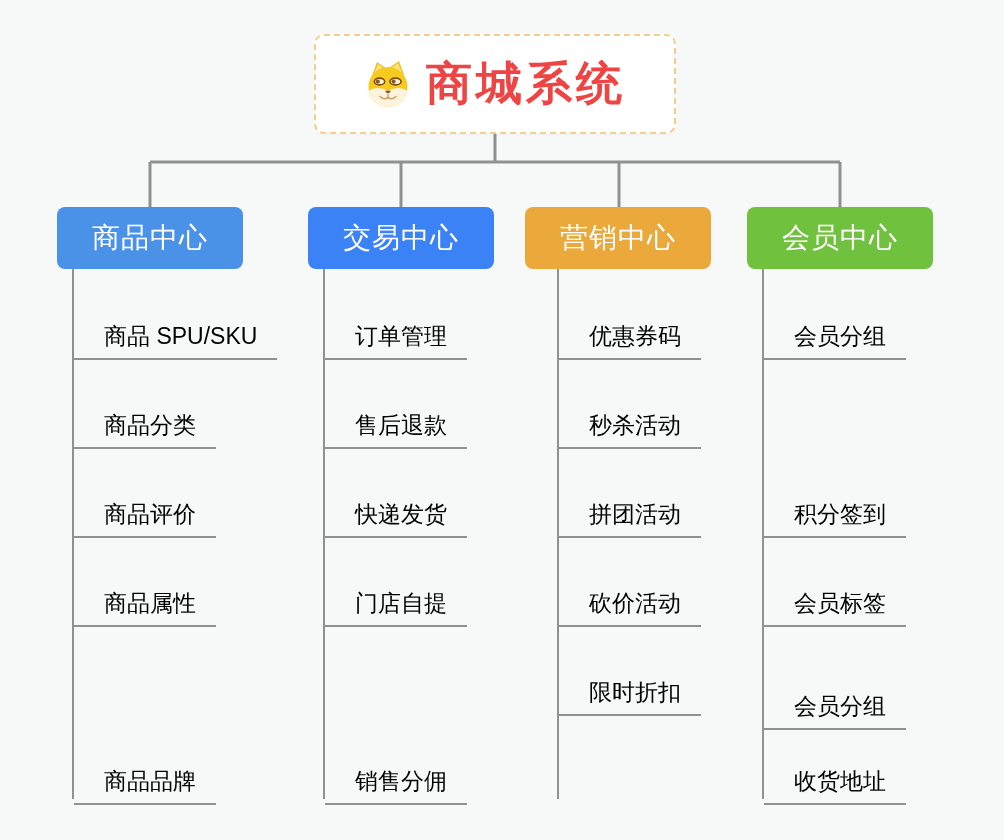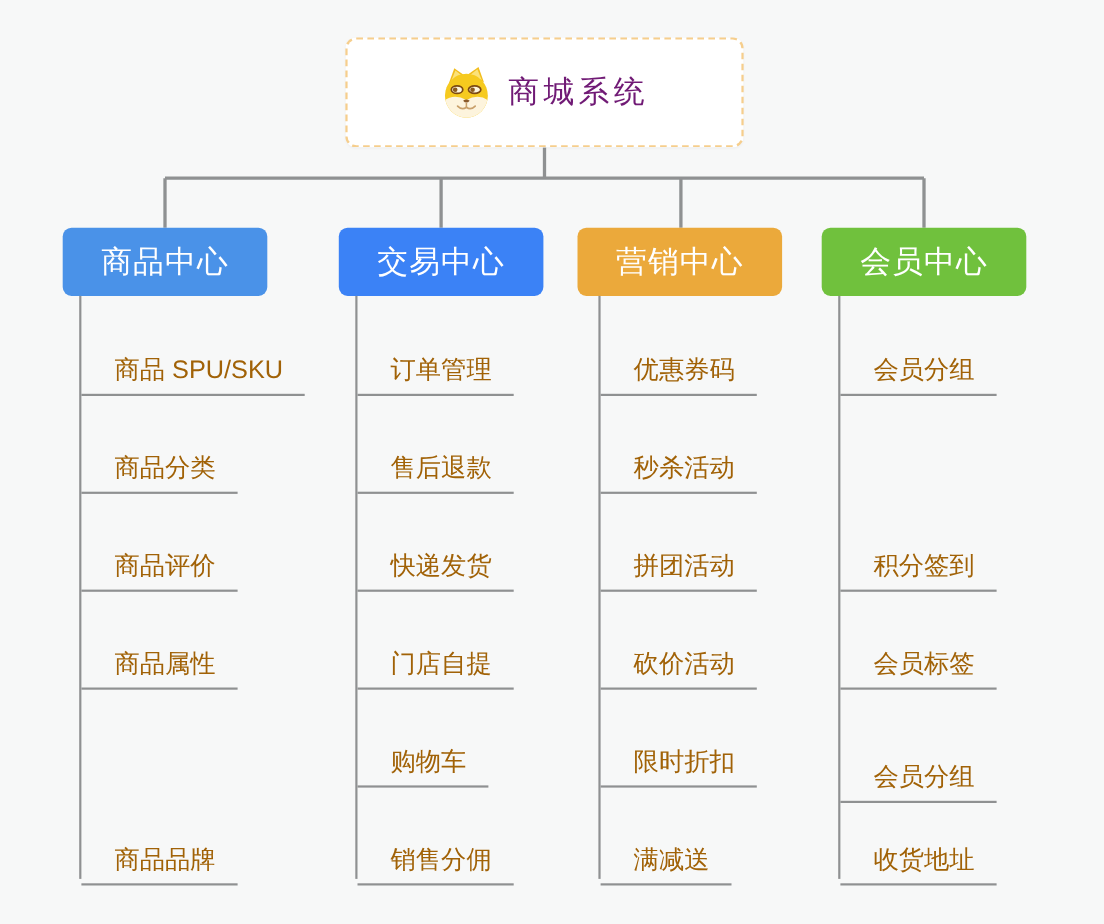--- a/index.html
+++ b/index.html
@@ -17,21 +17,21 @@
     width: 362px; height: 100px;
     background: #ffffff;
     border: 2px dashed #f6ce8c;
     border-radius: 10px;
     box-sizing: border-box;
     display: flex; align-items: center; justify-content: center;
     gap: 14px;
     box-shadow: 0 1px 2px rgba(0,0,0,0.03);
   }
   .root-title {
-    font-size: 28px; letter-spacing: 4px; color: #701a75; font-weight: 400;
+    font-size: 46px; letter-spacing: 4px; color: #ef4444; font-weight: 700;
     white-space: nowrap;
   }
 
   .branch-box {
     position: absolute; top: 207px; width: 186px; height: 62px;
     border-radius: 8px;
     display: flex; align-items: center; justify-content: center;
     color: #ffffff; font-size: 28px; letter-spacing: 1px;
     white-space: nowrap;
   }
@@ -39,21 +39,21 @@
   .column {
     position: absolute; top: 269px; width: 250px; height: 530px;
     border-left: 2px solid #8f9192;
   }
   .child-node {
     position: absolute; left: 0; height: 44px;
     display: flex; align-items: flex-end;
     box-sizing: content-box;
     padding: 0 20px 6px 30px;
     border-bottom: 2px solid #8f9192;
-    font-size: 23px; color: #a16207;
+    font-size: 23px; color: #000000;
     white-space: nowrap;
     width: max-content;
   }
 </style>
 </head>
 <body>
 
 <div class="canvas">
 
   <svg class="connectors" id="connector-svg" viewBox="0 0 1004 840" xmlns="http://www.w3.org/2000/svg">
@@ -94,33 +94,31 @@
         <div class="child-node" style="top: 484px;">商品品牌</div>
       </div>
       <div class="branch-box" style="left: 308px; background: #3b82f6; font-family: Liberation Serif, serif;">
         <span>交易中心</span>
       </div>
       <div class="column" style="left: 323px;">
         <div class="child-node" style="top: 39px;">订单管理</div>
         <div class="child-node" style="top: 128px;">售后退款</div>
         <div class="child-node" style="top: 217px;">快递发货</div>
         <div class="child-node" style="top: 306px;">门店自提</div>
-        <div class="child-node" style="top: 395px;">购物车</div>
         <div class="child-node" style="top: 484px;">销售分佣</div>
       </div>
       <div class="branch-box" style="left: 525px; background: rgb(235, 169, 59);">
         <span>营销中心</span>
       </div>
-      <div class="column" style="left: 544px;">
+      <div class="column" style="left: 557px;">
         <div class="child-node" style="top: 39px;">优惠券码</div>
         <div class="child-node" style="top: 128px;">秒杀活动</div>
         <div class="child-node" style="top: 217px;">拼团活动</div>
         <div class="child-node" style="top: 306px;">砍价活动</div>
         <div class="child-node" style="top: 395px;">限时折扣</div>
-        <div class="child-node" style="top: 484px;">满减送</div>
       </div>
       <div class="branch-box" style="left: 747px; background: rgb(112, 193, 61);">
         <span>会员中心</span>
       </div>
       <div class="column" style="left: 762px;">
         <div class="child-node" style="top: 39px;">会员分组</div>
         <div class="child-node" style="top: 217px;">积分签到</div>
         <div class="child-node" style="top: 306px;">会员标签</div>
         <div class="child-node" style="top: 409px;">会员分组</div>
         <div class="child-node" style="top: 484px;">收货地址</div>

